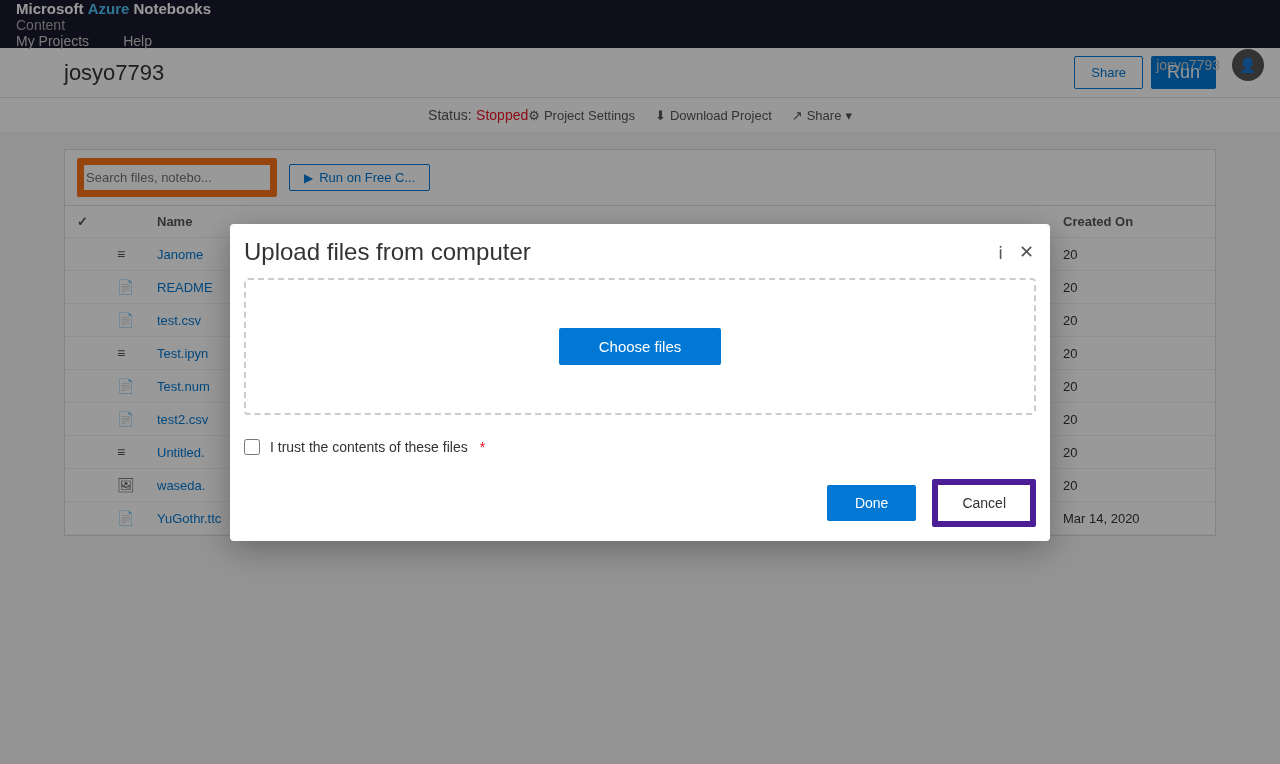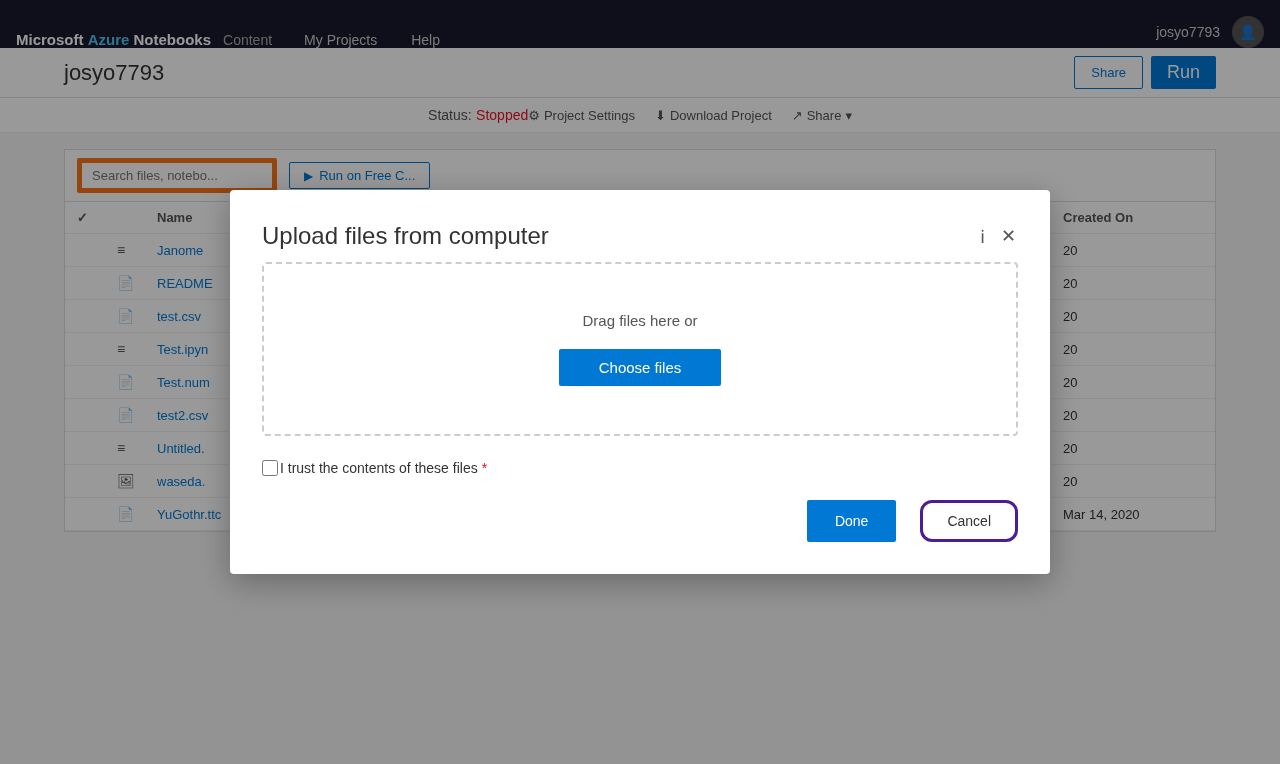--- a/index.html
+++ b/index.html
@@ -2,25 +2,26 @@
 <html><head>
   <meta charset="utf-8">
   <style>
     * { box-sizing: border-box; margin: 0; padding: 0; }
     body { font-family: 'Segoe UI', Arial, sans-serif; background: #f5f5f5; width: 1280px; height: 764px; overflow: hidden; position: relative; }
 
     
     .top-nav {
       background: #1a1a2e;
       display: flex;
-      align-items: flex-end;
+      align-items: flex-start;
       padding: 0 16px;
       height: 48px;
       position: relative;
       z-index: 1;
+      flex-direction: column;
     }
     .nav-brand {
       color: white;
       font-size: 15px;
       margin-right: 12px;
     }
     .nav-brand span { font-weight: 700; }
     .nav-brand .azure { color: #4fc3f7; }
     .nav-preview {
       color: #aaa;
@@ -93,22 +94,22 @@
     .toolbar {
       background: white;
       border: 1px solid #ddd;
       padding: 8px 12px;
       display: flex;
       align-items: center;
       gap: 12px;
       margin-bottom: 0;
     }
     .search-input {
-      border: 5px solid #f97316;
-      padding: 5px 10px;
+      border: 7px solid #f97316;
+      padding: 5px 2px;
       font-size: 13px;
       width: 200px;
       border-radius: 2px;
     }
     .run-btn {
       background: white;
       border: 1px solid #0078d4;
       color: #0078d4;
       padding: 5px 14px;
       font-size: 13px;
@@ -165,21 +166,21 @@
       align-items: center;
       justify-content: center;
     }
 
     
     .modal {
       background: white;
       width: 820px;
       border-radius: 4px;
       box-shadow: 0 8px 32px rgba(0,0,0,0.3);
-      padding: 32px;
+      padding: 14px;
       position: relative;
     }
     .modal-header {
       display: flex;
       align-items: flex-start;
       justify-content: space-between;
       margin-bottom: 12px;
     }
     .modal-title {
       font-size: 24px;
@@ -228,21 +229,21 @@
       font-size: 15px;
       cursor: pointer;
       border-radius: 2px;
     }
 
     
     .trust-section { margin-bottom: 16px; }
     .trust-label {
       display: flex;
       align-items: center;
-      gap: 2px;
+      gap: 10px;
       font-size: 14px;
       color: #333;
       margin-bottom: 10px;
     }
     .trust-checkbox {
       width: 16px;
       height: 16px;
       border: 2px solid #555;
       cursor: pointer;
     }
@@ -251,40 +252,41 @@
       font-size: 13px;
       color: #555;
       line-height: 1.6;
       margin-left: 0;
     }
 
     
     .modal-footer {
       display: flex;
       justify-content: flex-end;
-      gap: 24px;
+      gap: 16px;
       margin-top: 24px;
+      align-items: center;
     }
     .btn-done {
       background: #0078d4;
       color: white;
       border: none;
       padding: 10px 28px;
       font-size: 14px;
       cursor: pointer;
       border-radius: 2px;
     }
     .btn-cancel {
       background: white;
       color: #333;
-      border: 3px solid #4c1d95;
+      border: 6px solid #4c1d95;
       padding: 10px 24px;
       font-size: 14px;
       cursor: pointer;
-      border-radius: 12px;
+      border-radius: 2px;
     }
   </style>
 </head>
 <body>
 
 <nav class="top-nav">
   <div class="nav-brand">
     <span>Microsoft</span>
     <span class="azure">Azure</span>
     <span>Notebooks</span>
@@ -411,21 +413,20 @@
   <div class="modal">
     <div class="modal-header">
       <div class="modal-title">Upload files from computer</div>
       <div class="modal-header-icons">
         <button class="modal-icon-btn" title="Info">ℹ</button>
         <button class="modal-icon-btn" title="Close">✕</button>
       </div>
     </div>
 
     <div class="drop-zone">
-      <div class="drop-zone-text">Drag files here or</div>
       <button class="choose-files-btn">Choose files</button>
     </div>
 
     <div class="trust-section">
       <label class="trust-label">
         <input type="checkbox" class="trust-checkbox" style="">
         <span>I trust the contents of these files</span>
         <span class="required-star">*</span>
       </label>
     </div>

